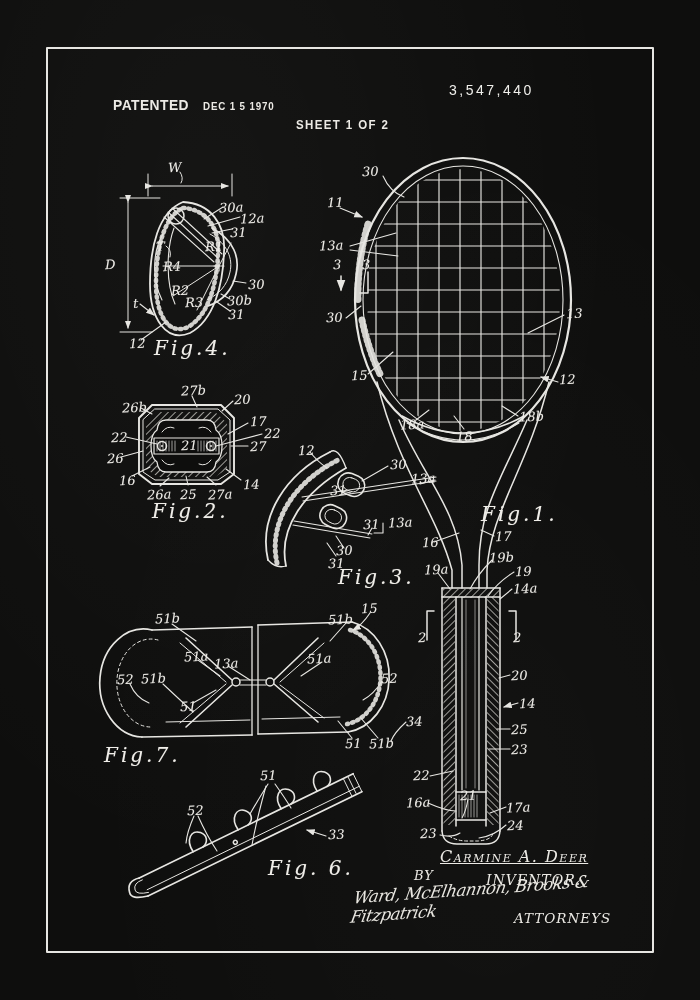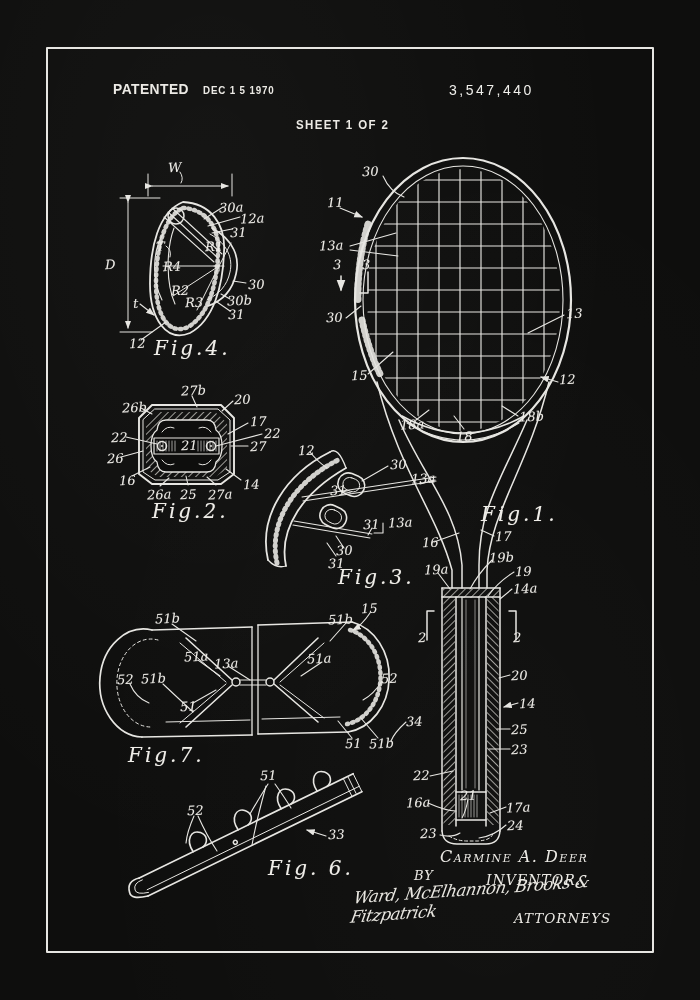--- a/index.html
+++ b/index.html
@@ -8,33 +8,33 @@
     background:
       radial-gradient(ellipse at 30% 20%, rgba(255,255,255,0.03), transparent 60%),
       radial-gradient(ellipse at 70% 80%, rgba(255,255,255,0.02), transparent 60%),
       #0e0e0d;
     font-family:"Liberation Sans", sans-serif;color:#eceae5;
   }
   .lineart{position:absolute;left:0;top:0;}
   .lineart *{vector-effect:non-scaling-stroke;}
   
   .hdr{position:absolute;display:flex;align-items:baseline;gap:7px;}
-  .patented{left:113px;top:80px;}
+  .patented{left:113px;top:96px;}
   .patented .big{font-weight:bold;font-size:15px;letter-spacing:.5px;transform:scaleX(.92);transform-origin:left;}
   .patented .date{font-weight:bold;font-size:11.5px;letter-spacing:1px;transform:scaleX(.85);transform-origin:left;}
   .patnum{position:absolute;left:449px;top:82px;font-size:14px;letter-spacing:2.5px;color:#f0efeb;}
   .sheet{position:absolute;left:296px;top:118px;font-weight:bold;font-size:12.5px;letter-spacing:1.5px;transform:scaleX(.92);transform-origin:left;}
   
   .ref{position:absolute;font:italic 13px "DejaVu Serif", serif;color:#edebe6;
        text-shadow:0 0 1px rgba(255,255,255,.25);white-space:nowrap;transform:rotate(-2deg);}
   .cap{position:absolute;font:italic 20px "DejaVu Serif", serif;letter-spacing:3px;color:#f0eee9;
        text-shadow:0 0 1px rgba(255,255,255,.3);}
   
   .inv{position:absolute;left:486px;top:832px;font:italic 14px "DejaVu Serif", serif;letter-spacing:1px;margin-top:40px;}
-  .invname{position:absolute;left:440px;top:847px;font:italic 16px "DejaVu Serif", serif;font-variant:small-caps;letter-spacing:1.5px;}
+  .invname{position:absolute;left:440px;top:847px;font:italic 16px "DejaVu Serif", serif;font-variant:small-caps;letter-spacing:1.5px;text-decoration:underline;}
   .by{position:absolute;left:414px;top:868px;font:italic 13px "DejaVu Serif", serif;letter-spacing:1px;}
   .sig{position:absolute;left:352px;top:878px;width:300px;font:italic 16.5px "DejaVu Serif", serif;
        transform:rotate(-4deg) skewX(-14deg);letter-spacing:-.5px;color:#eae8e2;}
   .atty{position:absolute;left:514px;top:910px;font:italic 13.5px "DejaVu Serif", serif;letter-spacing:1px;text-align:center;}
 </style>
 </head>
 <body>
 
 <div class="poster">
 
@@ -287,21 +287,21 @@
     <span class="big">PATENTED</span>
     <span class="date">DEC 1 5 1970</span>
   </div>
   <div class="patnum">3,547,440</div>
   <div class="sheet">SHEET 1 OF 2</div>
 
   <div class="cap" style="left:154px;top:336px">Fig.4.</div>
   <div class="cap" style="left:152px;top:499px">Fig.2.</div>
   <div class="cap" style="left:338px;top:565px">Fig.3.</div>
   <div class="cap" style="left:481px;top:502px">Fig.1.</div>
-  <div class="cap" style="left:128px;top:743px">Fig.7.</div>
+  <div class="cap" style="left:104px;top:743px">Fig.7.</div>
   <div class="cap" style="left:268px;top:856px">Fig. 6.</div>
 
   <div>
       <span class="ref" style="left: 362px; top: 164px;">30</span>
       <span class="ref" style="left: 327px; top: 195px;">11</span>
       <span class="ref" style="left: 319px; top: 238px;">13a</span>
       <span class="ref" style="left: 333px; top: 257px;">3</span>
       <span class="ref" style="left: 362px; top: 257px;">3</span>
       <span class="ref" style="left: 326px; top: 310px;">30</span>
       <span class="ref" style="left: 351px; top: 368px;">15</span>

